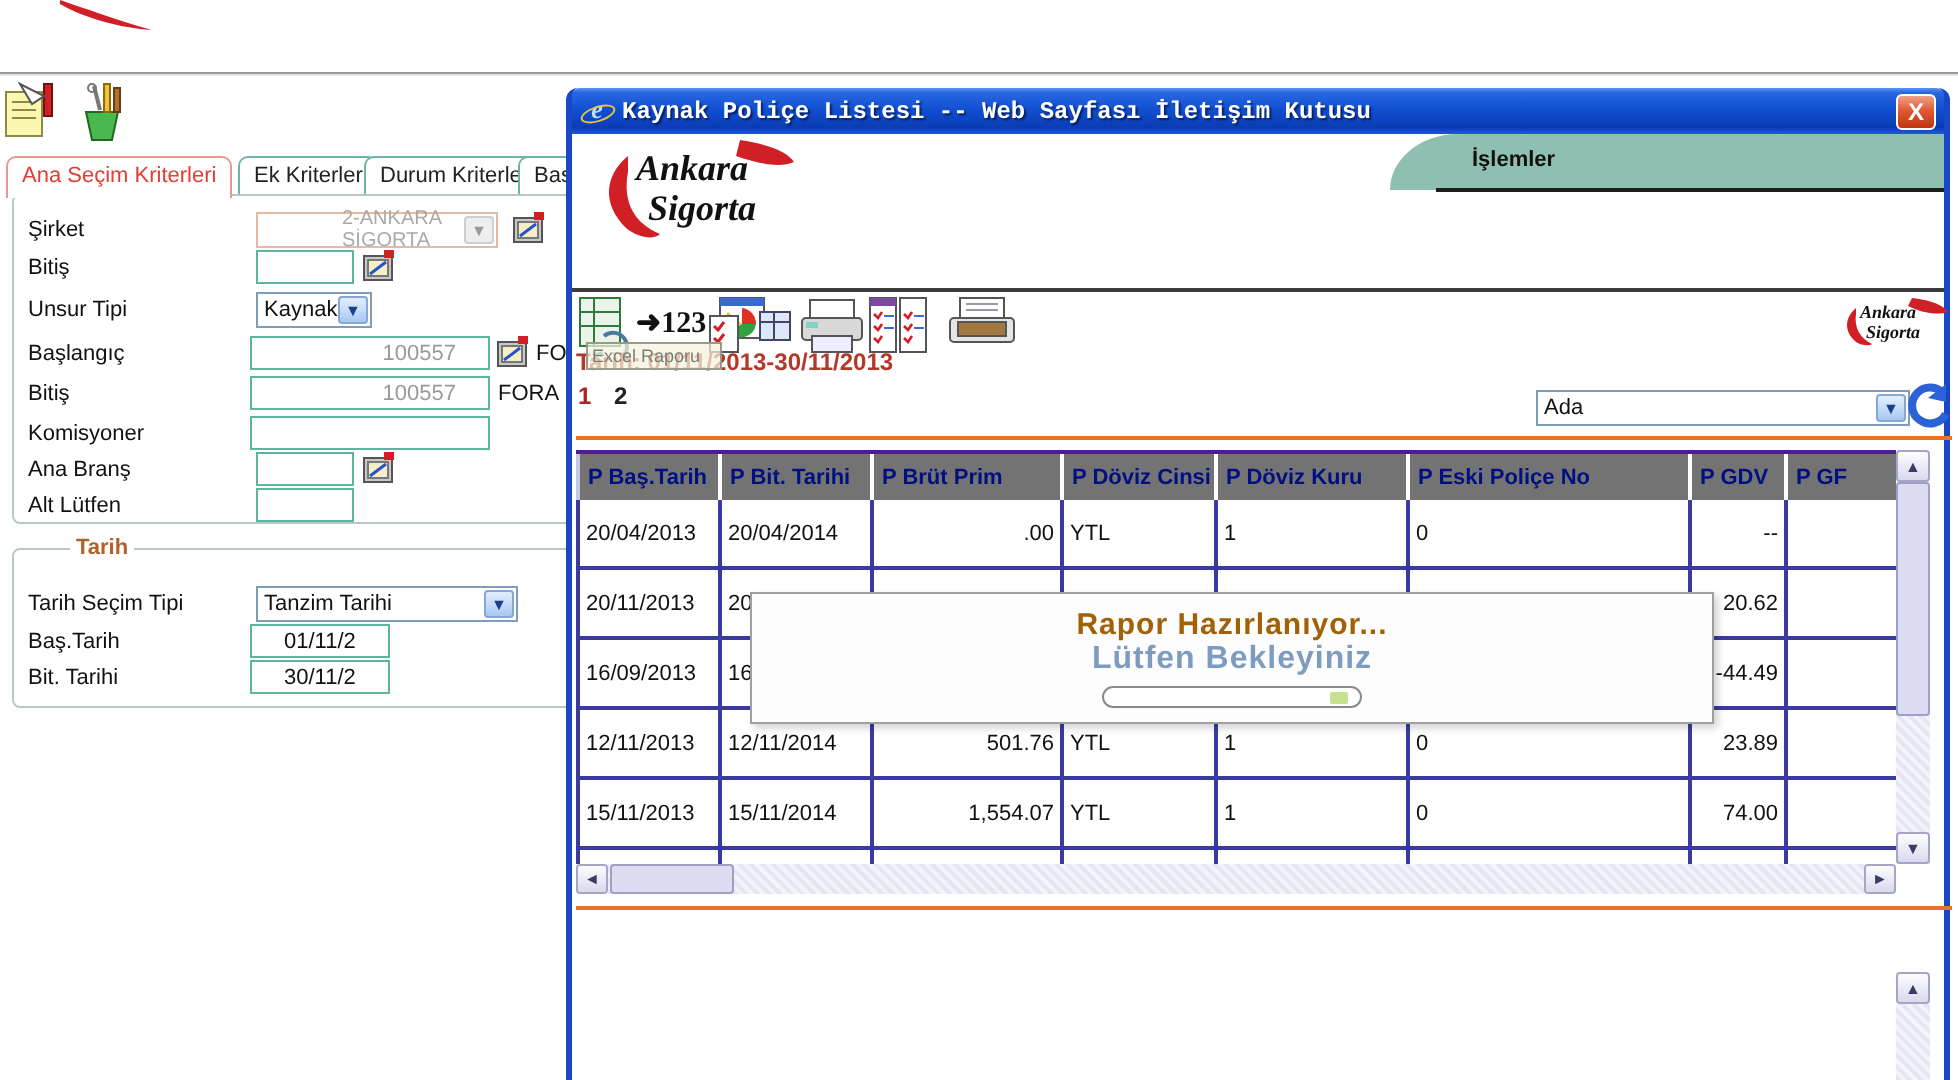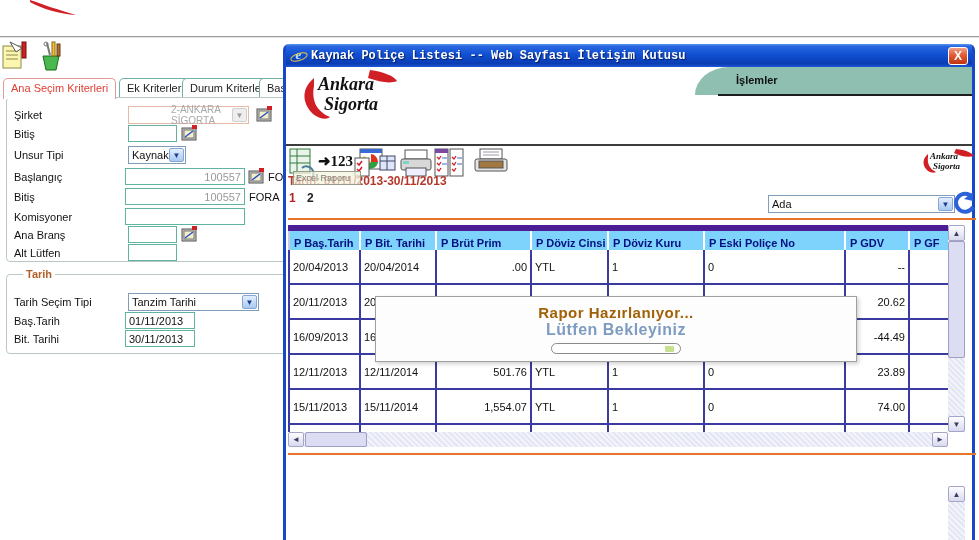--- a/index.html
+++ b/index.html
@@ -8,24 +8,24 @@
   .abs { position:absolute; }
   #stage { position:relative; width:979px; height:540px; background:#fff; }
 
   
   #page-gray-line { left:0; top:36px; width:979px; height:2px; background:#9a9a9a; border-bottom:1px solid #e5e5e5; }
   .pg-tab { position:absolute; top:78px; height:19px; border:1px solid #6fb3a4; border-bottom:none;
     border-radius:5px 5px 0 0; background:#fff; font-size:11px; padding:3px 7px 0 7px; color:#222; white-space:nowrap; }
   .pg-tab.active { border-color:#e49a94; color:#e23d33; background:#fff; z-index:3; height:21px; }
   #fieldset1 { left:6px; top:97px; width:330px; height:165px; border:1px solid #b9c9c2; border-radius:4px; }
   #fieldset2 { left:6px; top:268px; width:330px; height:86px; border:1px solid #b9c9c2; border-radius:4px; }
-  #fieldset2 legend { font-size:11px; font-weight:bold; color:#b2612a; margin-left:16px; padding:0 3px; }
+  #fieldset2 legend { font-size:11px; font-weight:bold; color:#b2612a; margin-left:28px; padding:0 3px; }
   .flabel { position:absolute; left:14px; font-size:11px; color:#111; white-space:nowrap; }
   .finput { position:absolute; height:17px; border:1px solid #5fb3a1; background:#fff; font-size:11px;
-    font-family:"Liberation Sans",sans-serif; padding:1px 3px; color:#111; }
+    font-family:"Liberation Sans",sans-serif; padding:1px 16px; color:#111; }
   .finput.gray { color:#9a9a9a; text-align:right; }
   .xp-select { position:absolute; height:18px; border:1px solid #7f9db9; background:#fff; font-size:11px;
     display:flex; align-items:center; padding-left:3px; color:#111; }
   .xp-select .arrowbtn { position:absolute; right:1px; top:1px; bottom:1px; width:15px;
     background:linear-gradient(180deg,#e3efff,#a8c8f0); border:1px solid #86a7d4; border-radius:2px;
     display:flex; align-items:center; justify-content:center; font-size:8px; color:#1a3e8c; }
   .xp-select.disabled { border-color:#e6b8a6; color:#a9a9a9;padding-left:42px; }
   .xp-select.disabled .arrowbtn { background:#eee; border-color:#cfcfcf; color:#9a9a9a; }
   .lookup-icon { position:absolute; width:17px; height:16px; cursor:pointer; }
   .suffix-txt { position:absolute; font-size:11px; color:#111; }
@@ -64,31 +64,31 @@
   #page-1 { left:3px; top:147px; font-size:12px; font-weight:bold; color:#b22222; cursor:pointer; }
   #page-2 { left:21px; top:147px; font-size:12px; font-weight:bold; color:#222; cursor:pointer; }
 
   #ada-select { left:482px; top:151px; width:187px; }
   #undo-icon { left:666px; top:147px; width:24px; height:24px; cursor:pointer; }
 
   .orange-line { left:2px; width:688px; height:2px; background:#e8732a; }
 
   
   #grid { left:2px; top:181px; width:660px; background:#fff; }
-  .hrow { display:flex; background:#7dd3fc; border-top:6px solid #4c1d95; height:25px; }
+  .hrow { display:flex; background:#737373; border-top:2px solid #4c1d95; height:25px; }
   .hcell { font-size:11px; font-weight:bold; color:#001080; padding:6px 0 0 4px; border-right:2px solid #ffffff;
     white-space:nowrap; overflow:hidden; }
   .trow { display:flex; border-bottom:2px solid #3a3aa0; height:35px; background:#fff; }
   .trow.partial { height:7px; border-bottom:none; }
   .tcell { font-size:11px; color:#111; padding-top:11px; border-right:2px solid #3a3aa0; white-space:nowrap; overflow:hidden; }
   .trow.partial .tcell { padding-top:0; }
   .tcell.l { padding-left:3px; text-align:left; }
   .tcell.r { padding-right:3px; text-align:right; }
   .c0{width:73px;border-left:2px solid #3a3aa0;} .c1{width:76px;} .c2{width:95px;} .c3{width:77px;}
-  .c4{width:96px;} .c5{width:141px;} .c6{width:64px;} .c7{width:30px;border-right:none;}
+  .c4{width:96px;} .c5{width:141px;} .c6{width:48px;} .c7{width:30px;border-right:none;}
   .hcell.c0{border-left:2px solid #c7c7e6;} .hcell.c7{border-right:none;}
 
   
   .sb-btn { position:absolute; width:17px; height:16px; background:linear-gradient(180deg,#fdfdff,#d9d9ef);
     border:1px solid #a5a5c8; border-radius:2px; font-size:8px; color:#3b3b66; text-align:center; line-height:15px; cursor:pointer; }
   .sb-track { position:absolute; background:#eef0fa;
     background-image:repeating-linear-gradient(45deg,#e4e6f4 0 2px,#f2f3fb 2px 4px); }
   .sb-thumb { position:absolute; background:#dcdcf2; border:1px solid #9f9fc6; border-radius:2px; cursor:pointer; }
 
   

